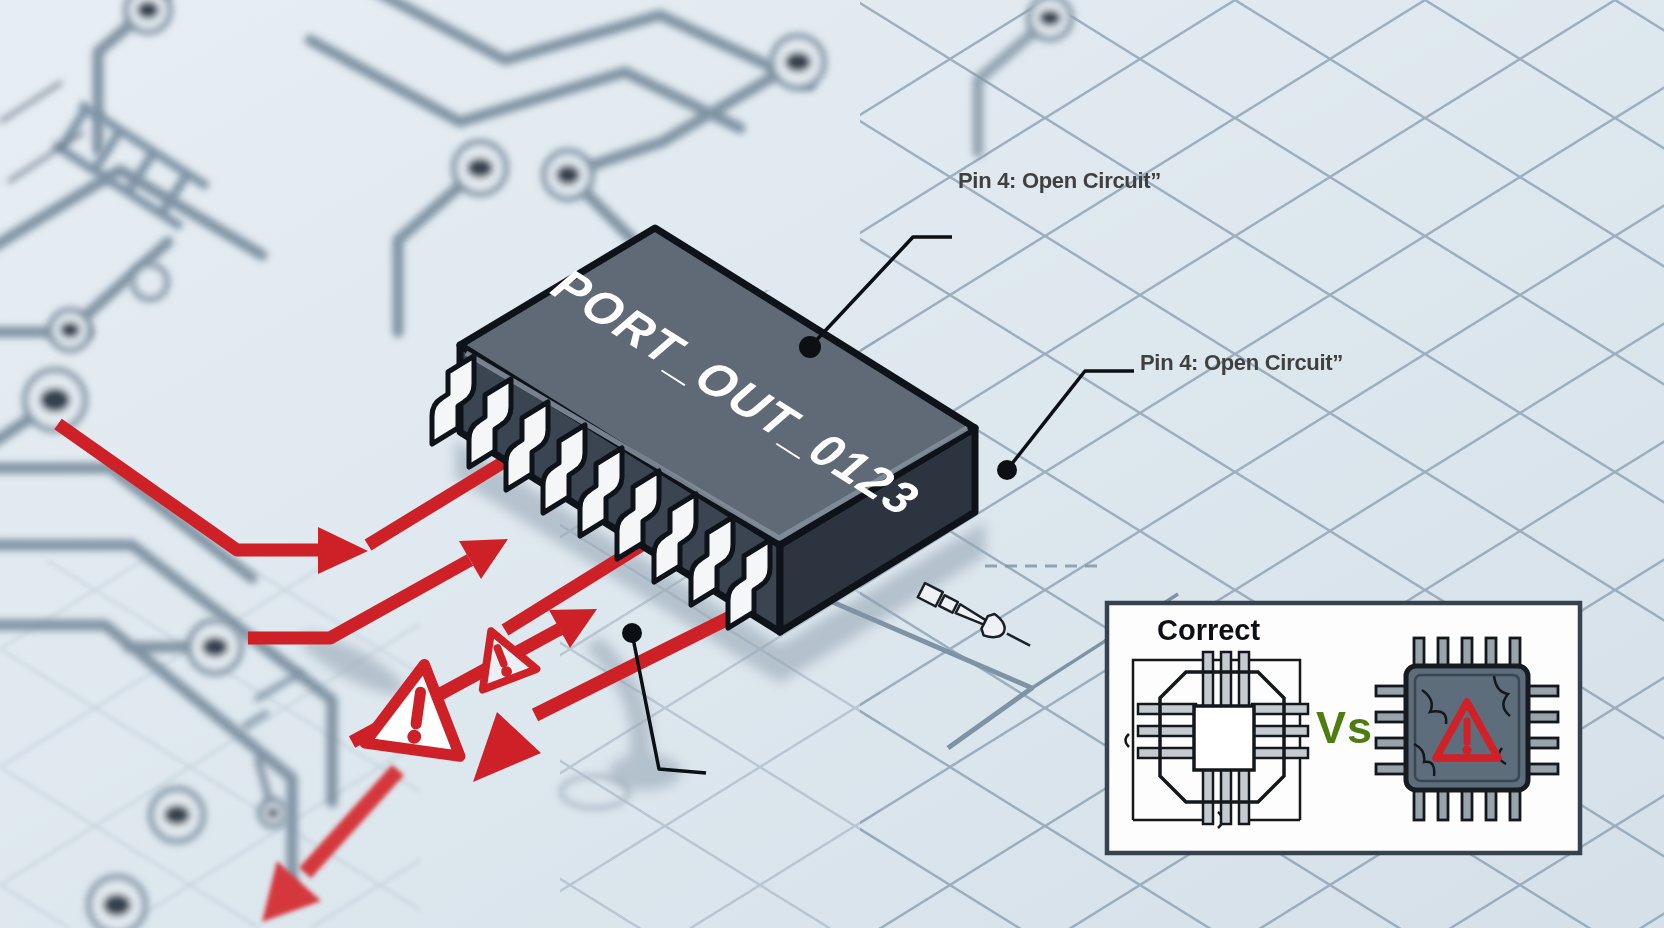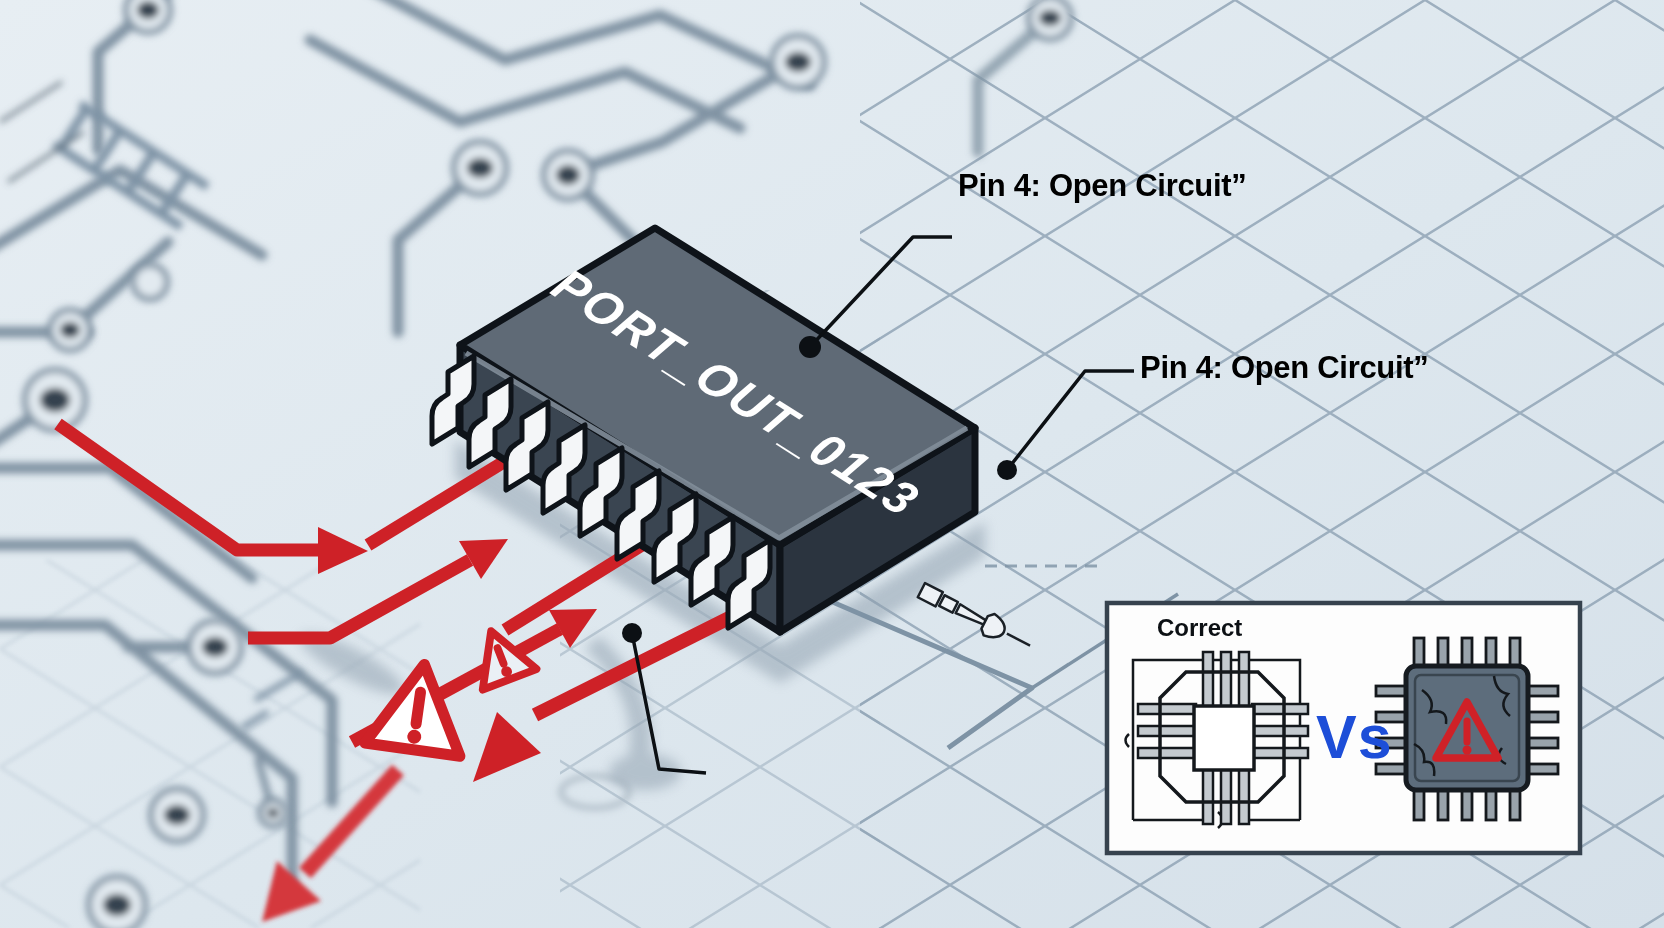--- a/index.html
+++ b/index.html
@@ -1,27 +1,27 @@
 <!DOCTYPE html>
 <html><head>
 <meta charset="utf-8">
 <style>
   html,body{margin:0;padding:0;background:#cfd9e2;}
   .stage{position:relative;width:1664px;height:928px;overflow:hidden;
          font-family:"Liberation Sans",sans-serif;background:#dfe8ee;}
   .stage svg{position:absolute;left:0;top:0;}
-  .ann{position:absolute;color:#000000;font-weight:bold;font-size:31px;
+  .ann{position:absolute;color:#404040;font-weight:bold;font-size:22px;
        line-height:1.14;letter-spacing:-0.3px;white-space:nowrap;}
   .chipLabel{position:absolute;left:576px;top:258px;color:#ffffff;
        font-weight:bold;font-style:italic;font-size:48px;letter-spacing:2px;
        transform:rotate(32.5deg) skewX(-6deg);transform-origin:0 0;white-space:nowrap;}
   .insetTitle{position:absolute;left:1157px;top:614px;color:#0c1014;
-       font-weight:bold;font-size:24px;}
-  .vsLabel{position:absolute;left:1316px;top:702px;color:#1d4ed8;
-       font-weight:bold;font-size:61px;letter-spacing:1px;text-align:right;}
+       font-weight:bold;font-size:29px;}
+  .vsLabel{position:absolute;left:1316px;top:702px;color:#4d7c0f;
+       font-weight:bold;font-size:45px;letter-spacing:1px;text-align:right;}
 </style>
 </head>
 <body>
 
 <div class="stage">
 
 <svg width="1664" height="928" viewBox="0 0 1664 928">
   <defs>
     <linearGradient id="bgGrad" x1="0" y1="0" x2="1" y2="1">
       <stop offset="0" stop-color="#e7eef3"></stop>

